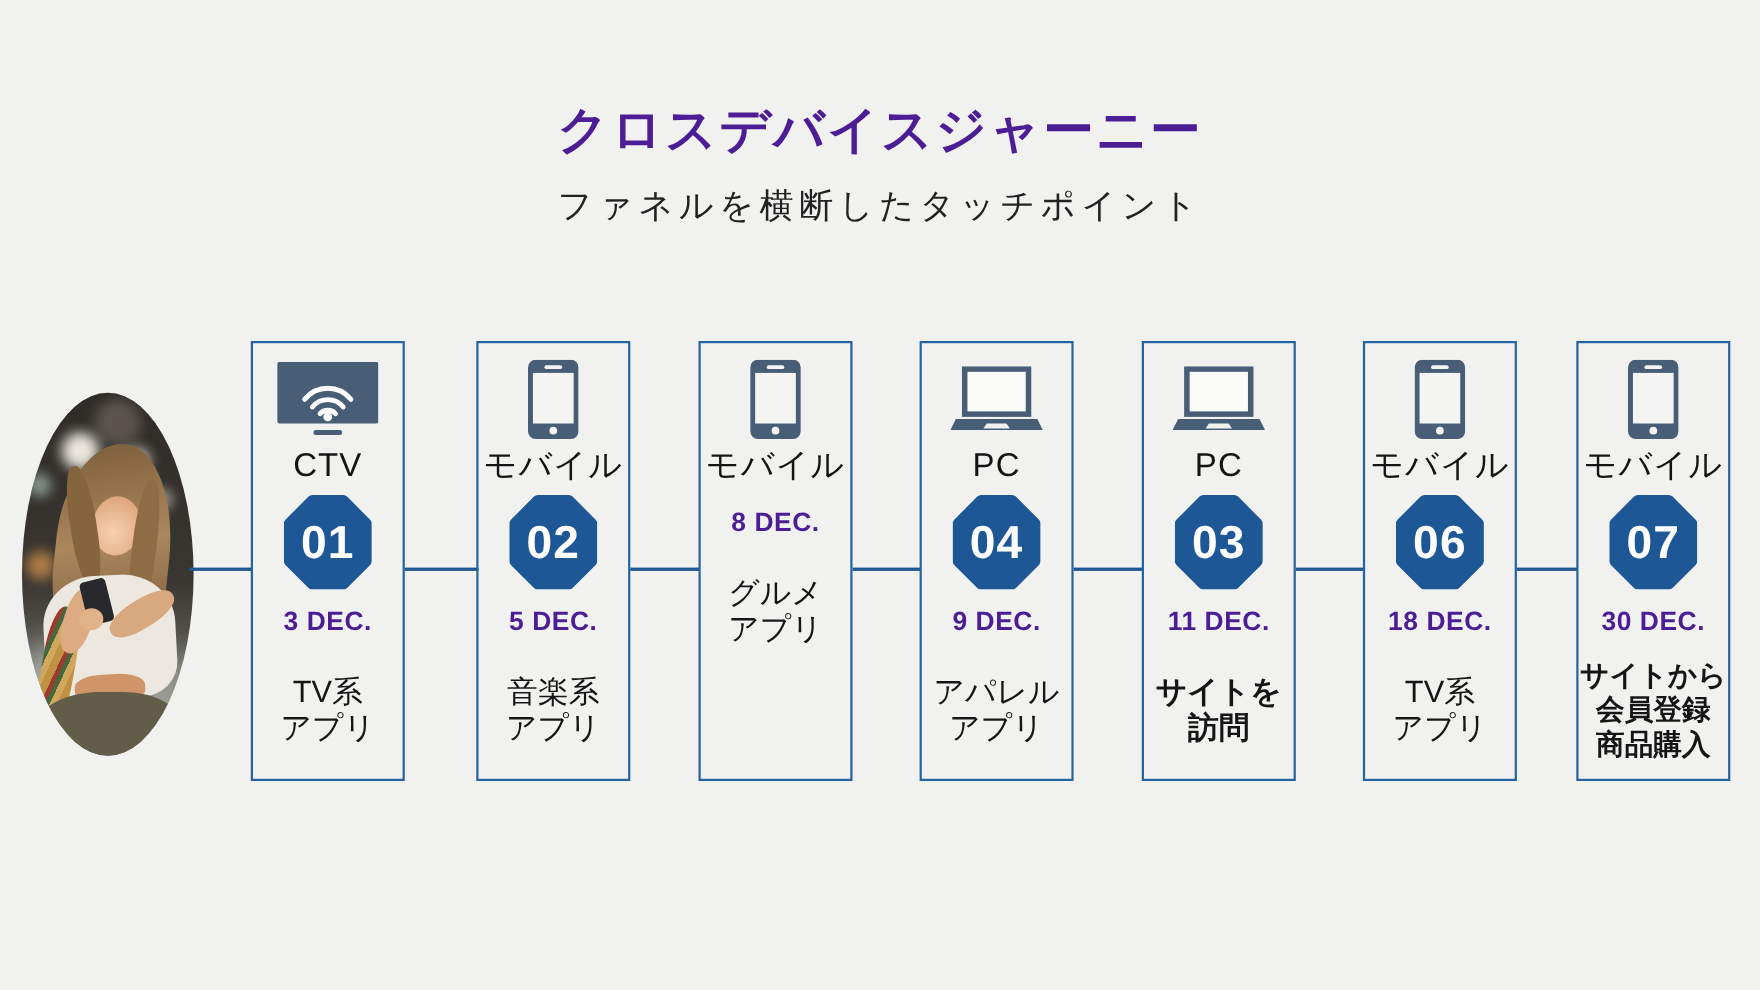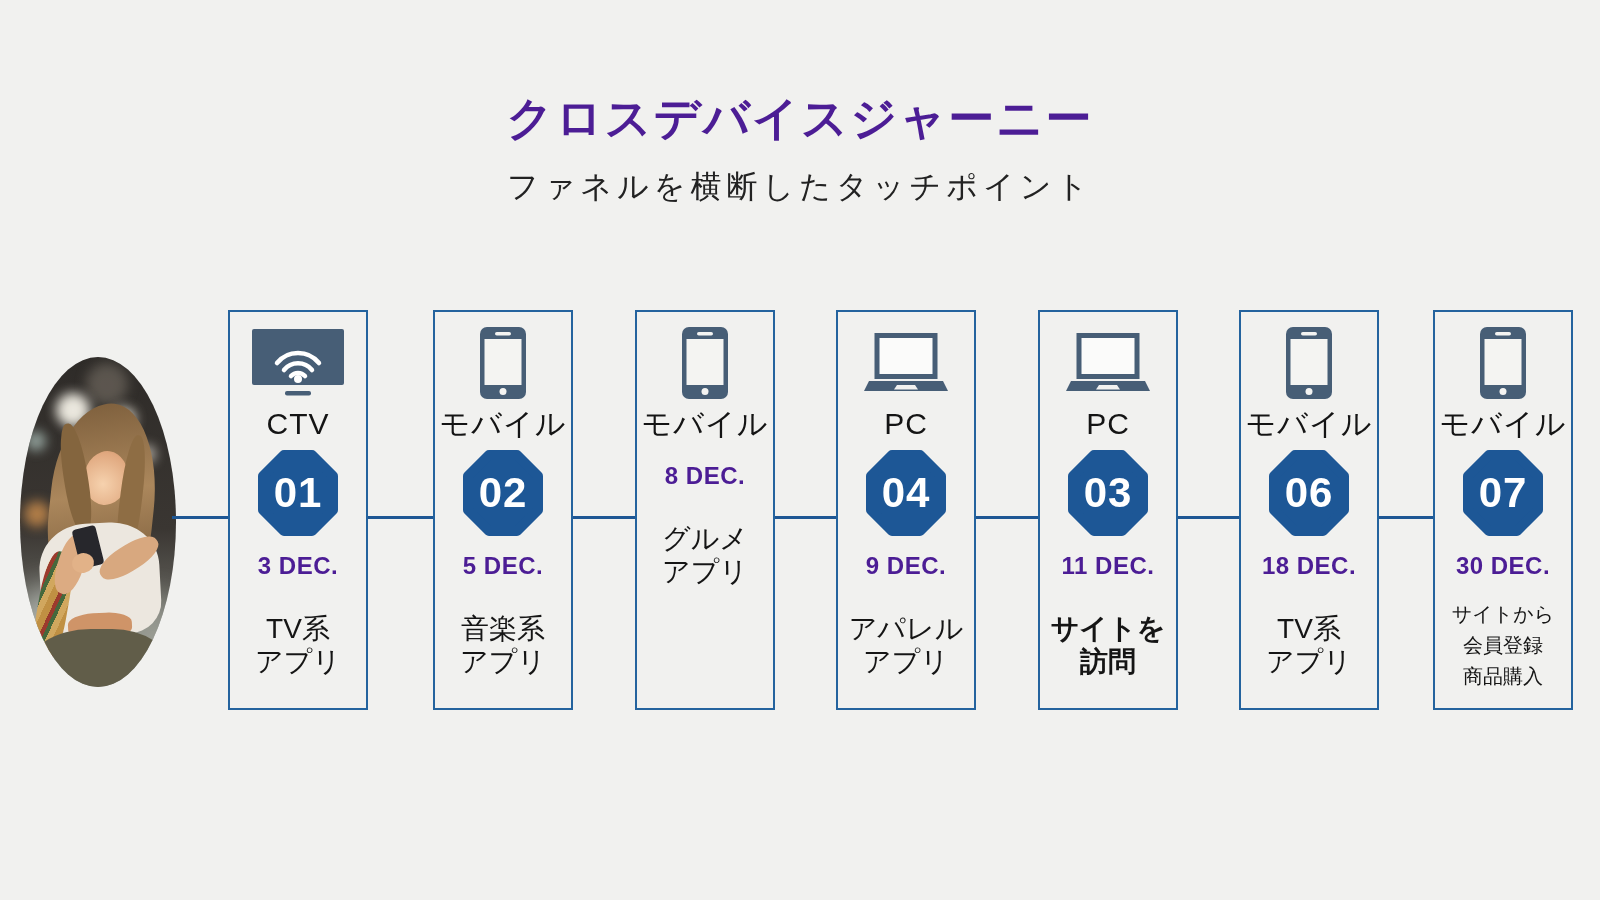--- a/index.html
+++ b/index.html
@@ -47,21 +47,21 @@
     display:flex;align-items:center;justify-content:center;
     font-size:42px;font-weight:700;color:#ffffff;letter-spacing:1px;
   }
   .date{margin-top:16px;font-size:24px;font-weight:600;letter-spacing:.5px;color:#4c1d95;}
   .desc-box{height:118px;margin-top:6px;display:flex;align-items:center;justify-content:center;}
   .desc{
     font-size:28px;line-height:33px;font-weight:500;text-align:center;
     white-space:pre-line;color:#151515;
   }
   .s5 .desc{font-weight:700;}
-  .s7 .desc{font-weight:400;font-size:20px;line-height:31px;}
+  .s7 .desc{font-weight:700;font-size:26px;line-height:31px;}
   
   .photo{
     position:absolute;left:20px;top:47px;width:156px;height:330px;border-radius:50%;
     overflow:hidden;background:linear-gradient(180deg,#2e2b28 0%,#3a3632 52%,#8e9189 100%);
   }
   .photo div{position:absolute;}
   .bokeh{border-radius:50%;filter:blur(6px);}
   .bk1{left:36px;top:36px;width:34px;height:34px;background:#f5f2e8;opacity:.95}
   .bk2{left:92px;top:50px;width:24px;height:24px;background:#efeadd;opacity:.85}
   .bk3{left:6px;top:74px;width:20px;height:20px;background:#bcd3cc;opacity:.7}

